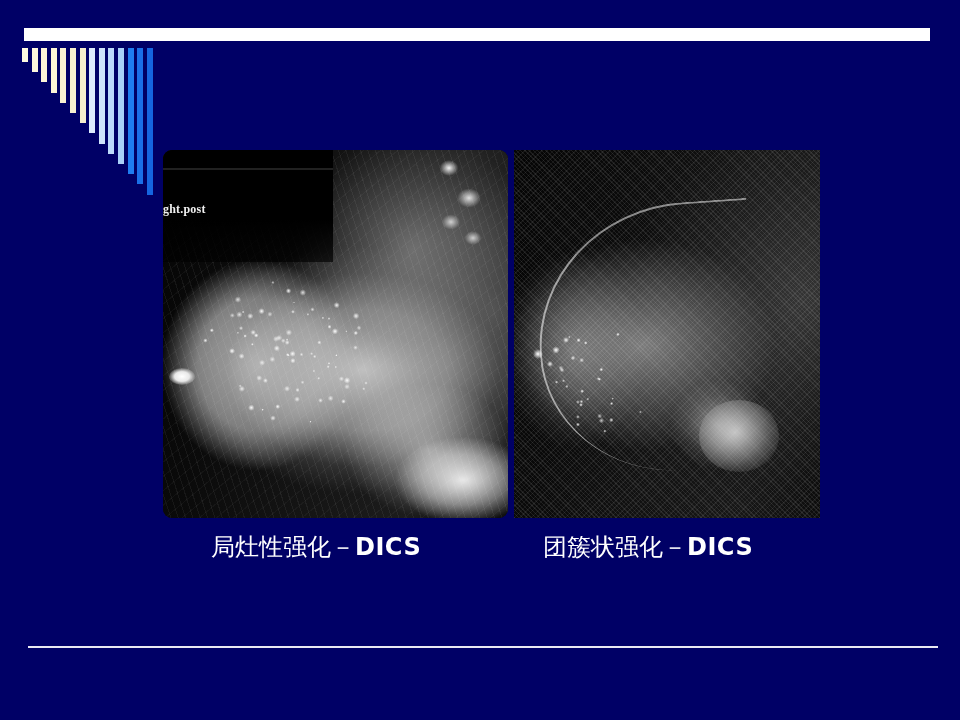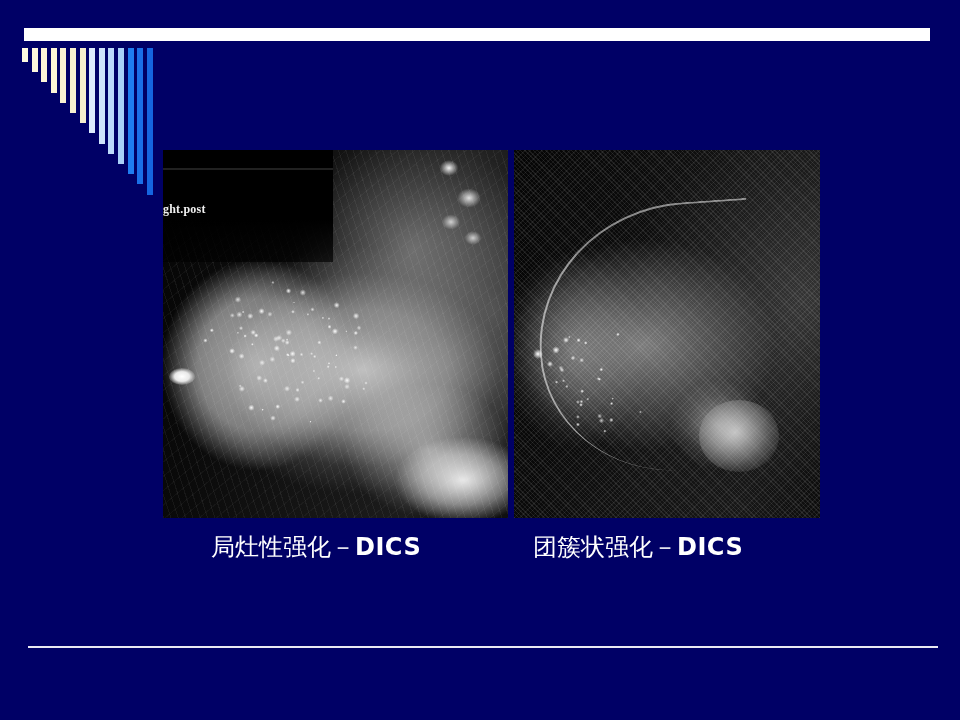--- a/index.html
+++ b/index.html
@@ -53,21 +53,21 @@
     height: 368px;
     display: flex;
     gap: 6px;
   }
   .scan {
     position: relative;
     height: 368px;
     overflow: hidden;
     background: #0a0a0a;
   }
-  .scan-left  { width: 366px; }
+  .scan-left  { width: 366px; border-radius: 9px; }
   .scan-right { width: 324px; }
 
   
   .scan-left .bg {
     position: absolute; inset: 0;
     background:
       radial-gradient(ellipse 95px 60px at 300px 330px, rgba(255,255,255,.88) 0%, rgba(255,255,255,.45) 42%, rgba(255,255,255,0) 72%),
       radial-gradient(ellipse 120px 95px at 265px 300px, rgba(230,230,230,.55) 0%, rgba(200,200,200,0) 70%),
       radial-gradient(ellipse 150px 150px at 250px 100px, rgba(165,165,165,.55) 0%, rgba(120,120,120,.18) 60%, rgba(0,0,0,0) 80%),
       radial-gradient(ellipse 190px 135px at 200px 220px, rgba(205,205,205,.92) 0%, rgba(170,170,170,.72) 45%, rgba(110,110,110,.30) 72%, rgba(0,0,0,0) 92%),
@@ -185,21 +185,21 @@
   .caption .cjk {
     font-family: Liberation Sans, sans-serif;
     font-weight: normal;
   }
   .caption .lat {
     font-family: "DejaVu Sans", sans-serif;
     font-weight: bold;
     letter-spacing: .5px;
   }
   .caption-left  { left: 48px; }
-  .caption-right { left: 370px; }
+  .caption-right { left: 380px; }
 
   
   .bottom-rule {
     position: absolute;
     left: 28px;
     top: 646px;
     width: 910px;
     height: 2px;
     background: #e9e9f2;
   }

